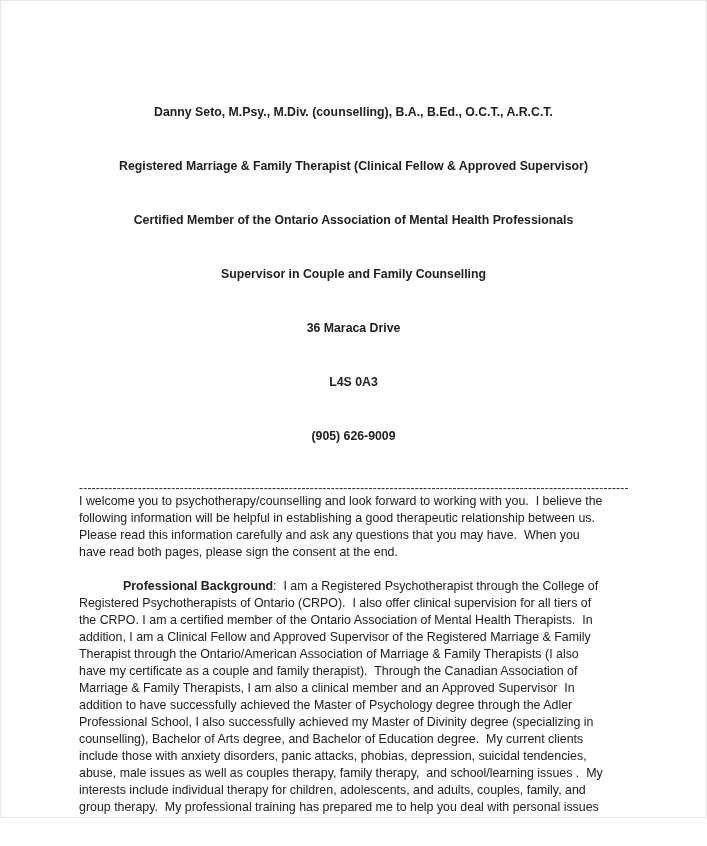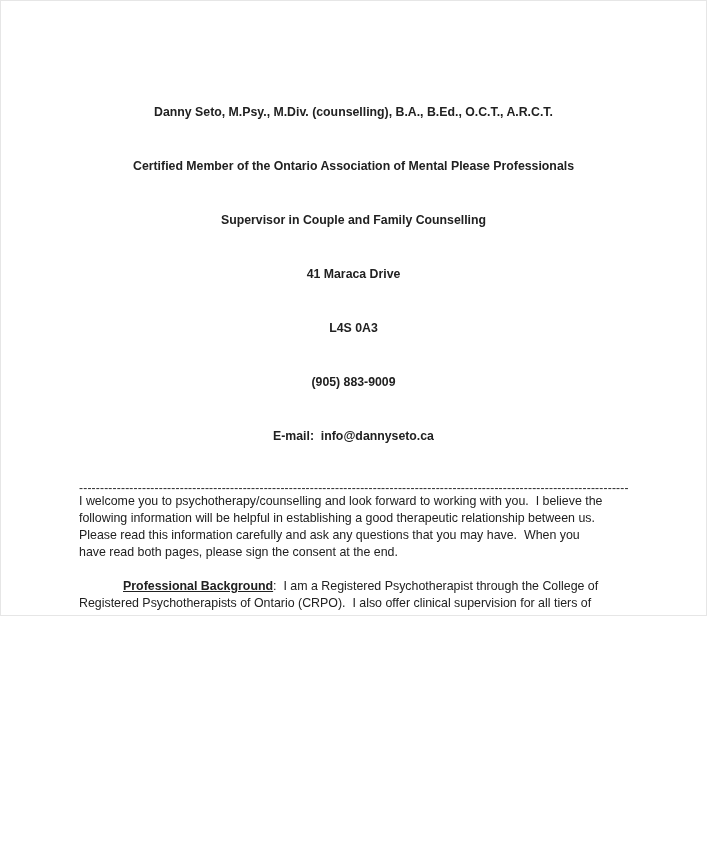--- a/index.html
+++ b/index.html
@@ -1,19 +1,19 @@
 <!DOCTYPE html>
 <html><head>
 <meta charset="utf-8">
 <style>
   html, body { margin: 0; padding: 0; background: #ffffff; }
   .page {
     position: relative;
     width: 707px;
-    height: 616px;
+    height: 818px;
     box-sizing: border-box;
     background: #ffffff;
     border: 1px solid #e6e6e6;
     overflow: hidden;
     font-family: "Liberation Sans", sans-serif;
     color: #212121;
   }
   .letterhead {
     margin-top: 66px;
     text-align: center;
@@ -37,37 +37,36 @@
     width: 572px;
     font-size: 12.4px;
     line-height: 17px;
   }
   .para {
     white-space: pre;
     margin: 0 0 17px 0;
   }
   .sec-h {
     font-weight: bold;
-    text-decoration: underline;
     padding-left: 44px;
   }
 </style>
 </head>
 <body>
 
 <div class="page">
 
   <div class="letterhead">
     <div>Danny Seto, M.Psy., M.Div. (counselling), B.A., B.Ed., O.C.T., A.R.C.T.</div>
-    <div>Certified Member of the Ontario Association of Mental Please Professionals</div>
+    <div>Registered Marriage &amp; Family Therapist (Clinical Fellow &amp; Approved Supervisor)</div>
+    <div>Certified Member of the Ontario Association of Mental Health Professionals</div>
     <div>Supervisor in Couple and Family Counselling</div>
-    <div>41 Maraca Drive</div>
+    <div>36 Maraca Drive</div>
     <div>L4S 0A3</div>
-    <div>(905) 883-9009</div>
-    <div>E-mail:  info@dannyseto.ca</div>
+    <div>(905) 626-9009</div>
   </div>
 
   <div class="divider">--------------------------------------------------------------------------------------------------------------------------------------------------------------------</div>
 
   <div class="content">
     <p class="para"><span>I welcome you to psychotherapy/counselling and look forward to working with you.  I believe the
 following information will be helpful in establishing a good therapeutic relationship between us.
 Please read this information carefully and ask any questions that you may have.  When you
 have read both pages, please sign the consent at the end.</span></p>
     <p class="para"><span class="sec-h">Professional Background</span><span>:  I am a Registered Psychotherapist through the College of

